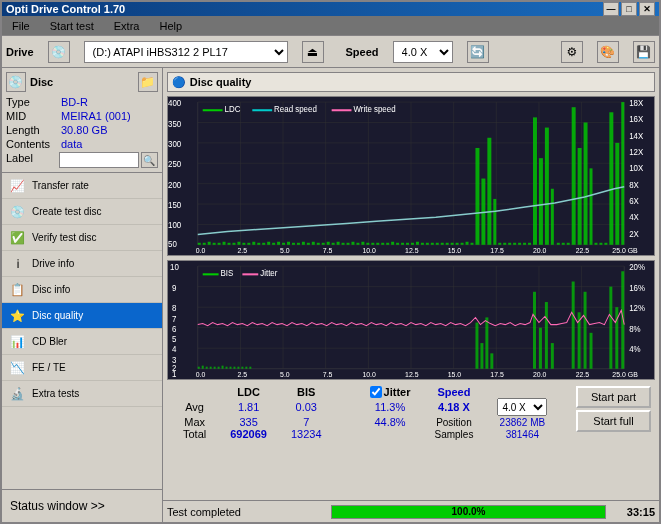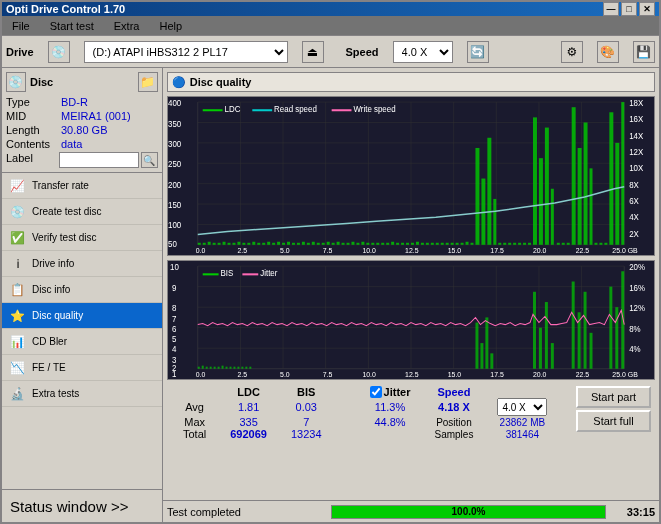--- a/index.html
+++ b/index.html
@@ -185,21 +185,21 @@
       align-items: center;
       justify-content: center;
       font-size: 12px;
     }
     .nav-label { font-size: 10px; }
     .status-bar-left {
       height: 26px;
       display: flex;
       align-items: center;
       padding: 16px 8px;
-      font-size: 15px;
+      font-size: 12px;
       cursor: pointer;
       border-top: 1px solid #848284;
       color: #000;
       margin-top: auto;
     }
     .content-area {
       flex: 1;
       background: #d4d0c8;
       display: flex;
       flex-direction: column;

